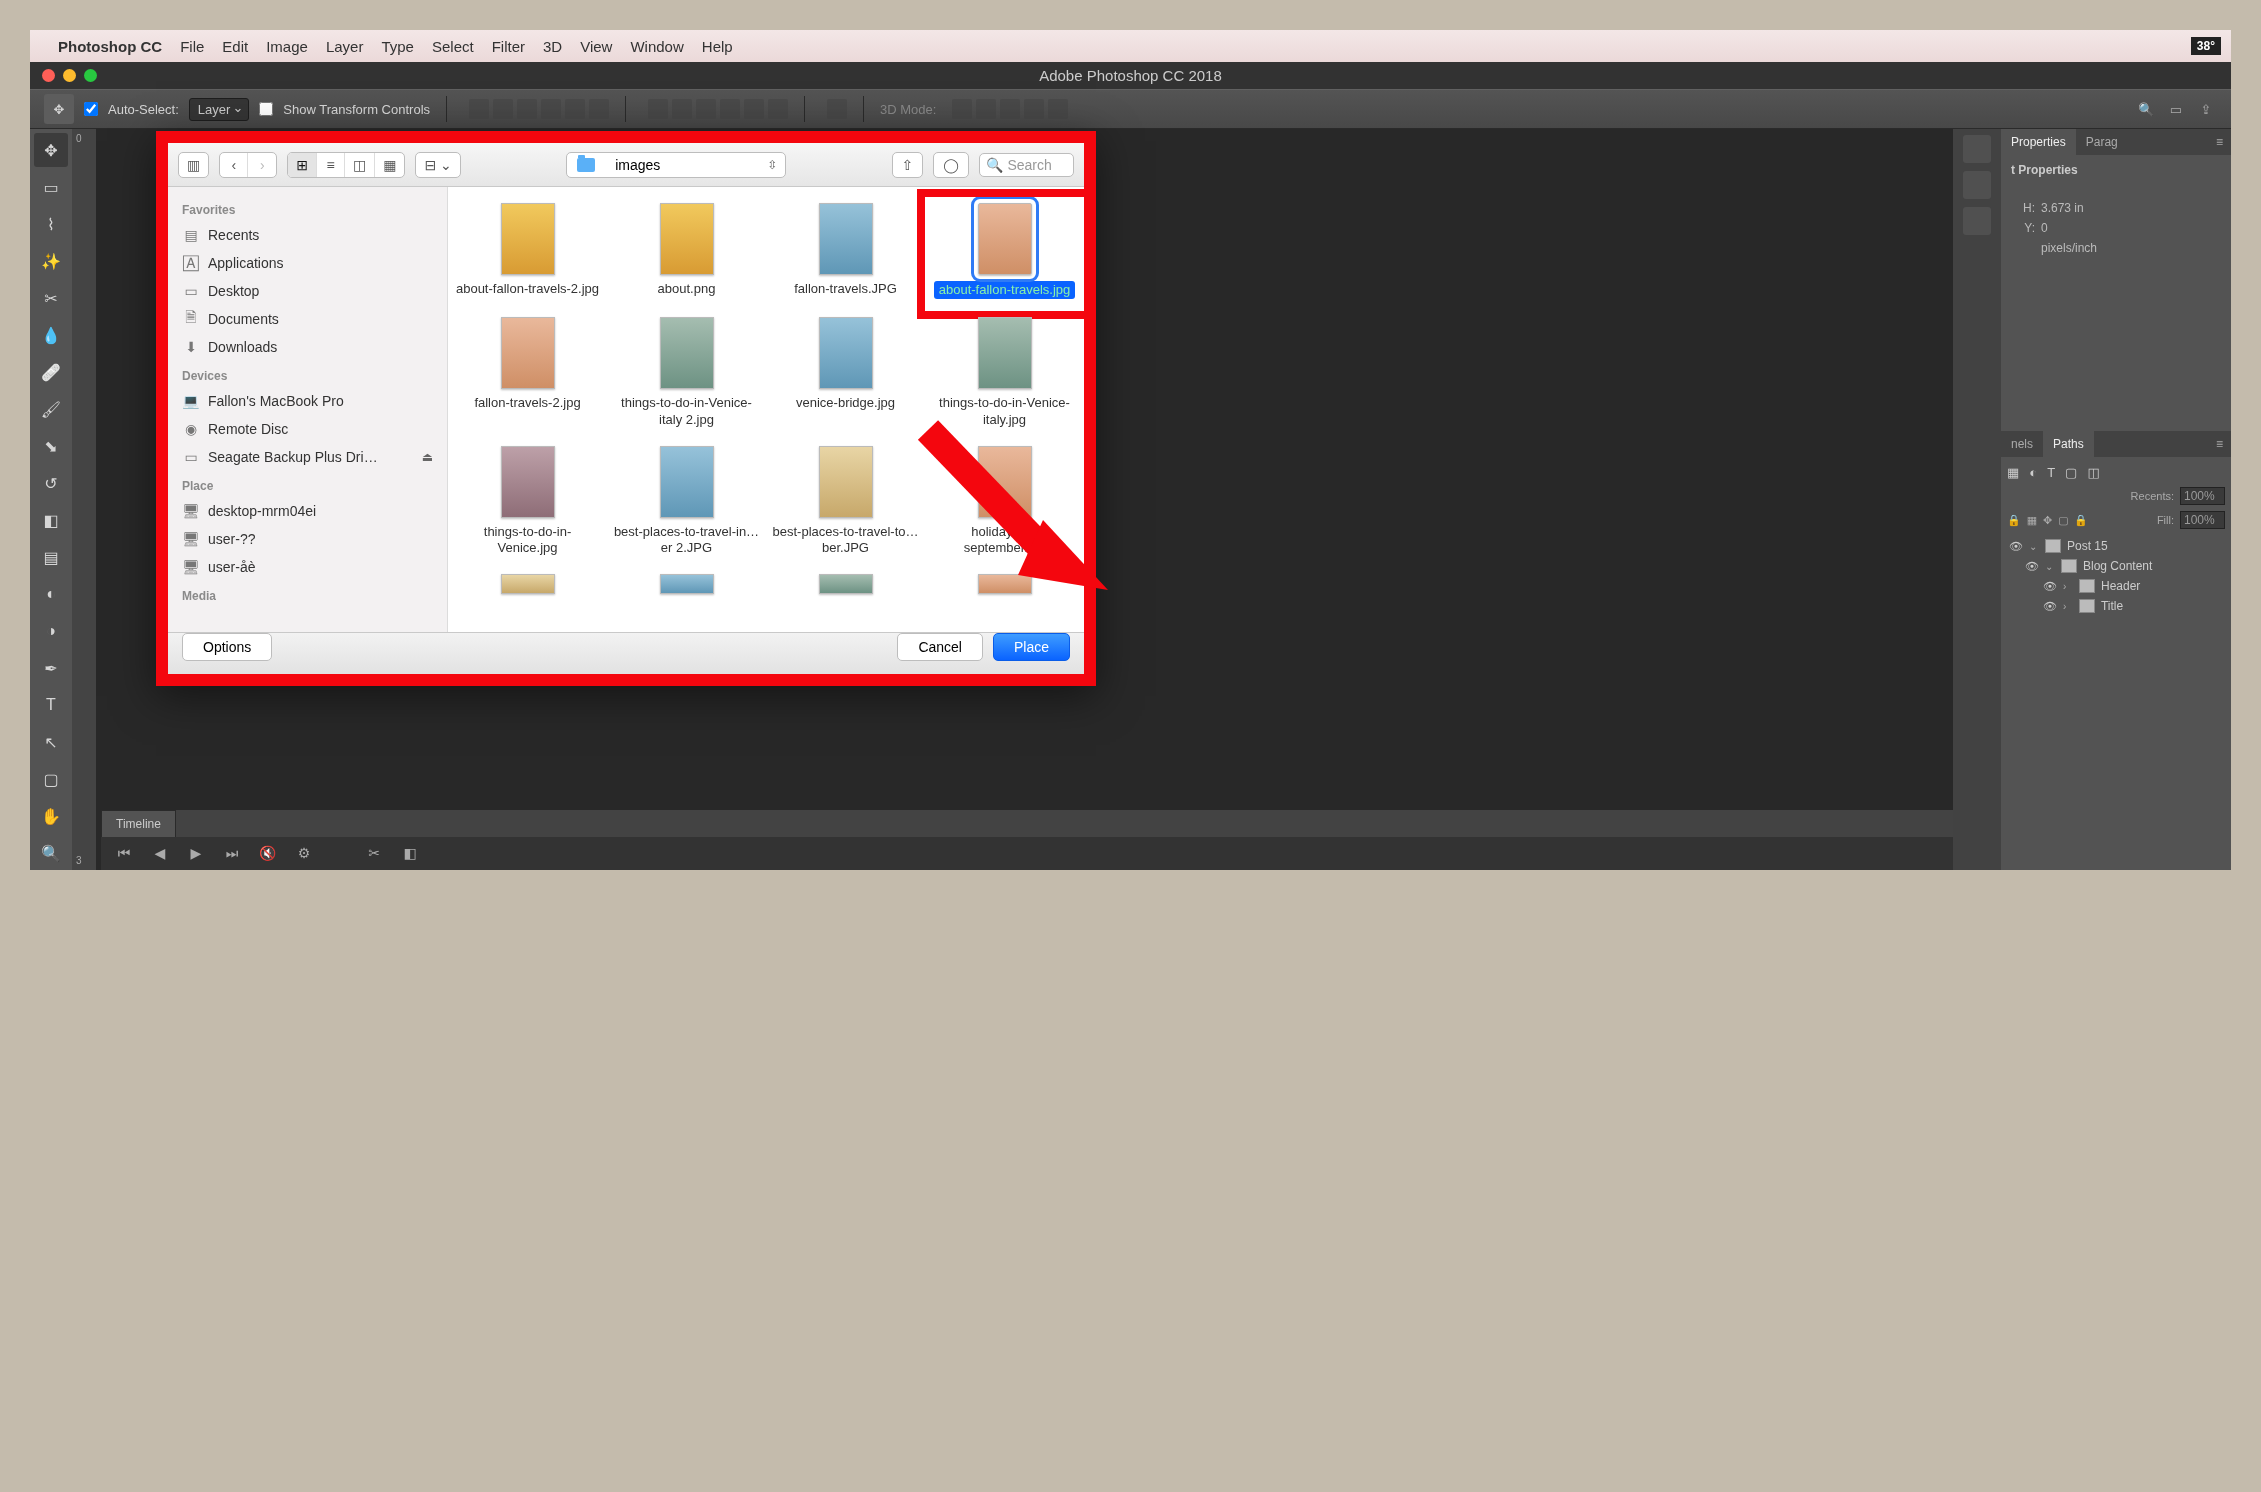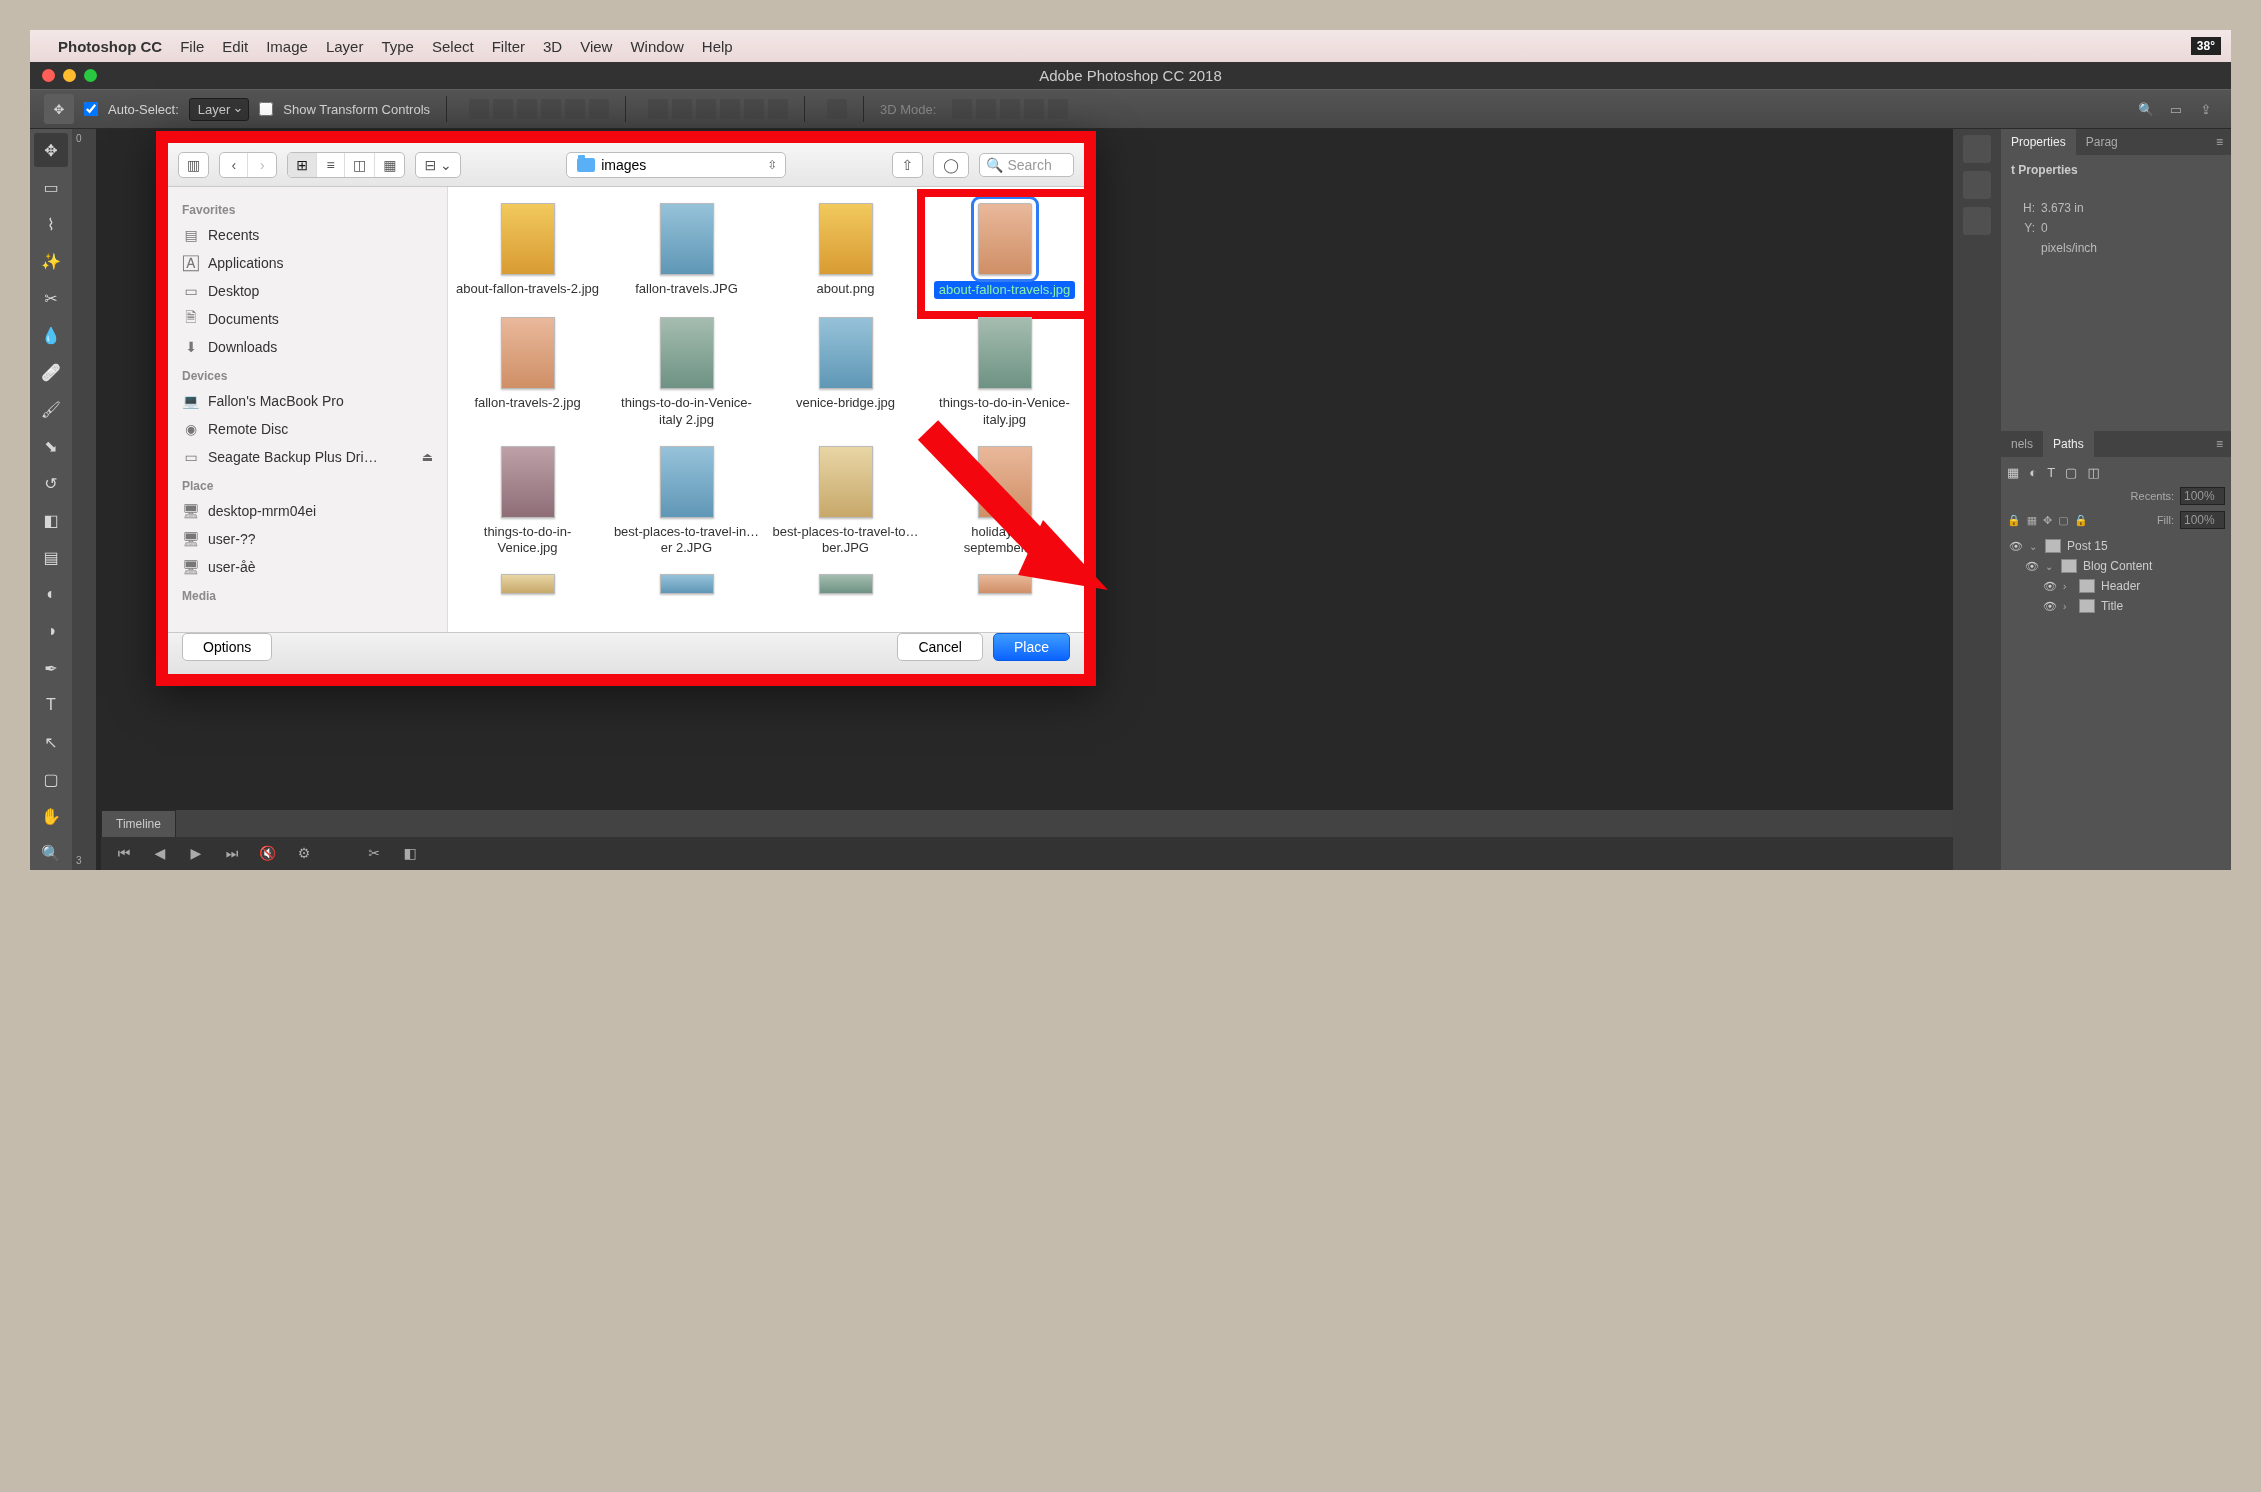--- a/index.html
+++ b/index.html
@@ -70,21 +70,21 @@
 .timeline-body span{ display:inline-flex; width:22px; justify-content:center;}
 
 
 .finder-frame{ position:absolute; left:60px; top:2px; width:940px; height:555px; border:12px solid #f4060e; background:#fff; z-index:50; box-shadow:0 10px 40px rgba(0,0,0,.5);}
 .finder-toolbar{ height:44px; background:linear-gradient(#f6f6f6,#e6e6e6); border-bottom:1px solid #c9c9c9; display:flex; align-items:center; padding:0 10px; gap:10px; font-size:14px;}
 .segbtn{ display:flex; border:1px solid #bdbdbd; border-radius:5px; overflow:hidden; background:#fff;}
 .segbtn span{ padding:4px 8px; border-right:1px solid #ddd; display:flex; align-items:center; justify-content:center; min-width:28px; color:#555;}
 .segbtn span:last-child{border-right:none;}
 .segbtn span.active{ background:#e4e4e4; color:#111;}
 .segbtn span.disabled{ color:#bbb;}
-.folder-drop{ flex:0 0 220px; background:#fff; border:1px solid #bdbdbd; border-radius:5px; padding:4px 10px; display:flex; align-items:center; gap:6px; position:relative;}
+.folder-drop{ flex:0 0 220px; background:#fff; border:1px solid #bdbdbd; border-radius:5px; padding:4px 10px; display:flex; align-items:center; gap:20px; position:relative;}
 .folder-drop .caret{position:absolute; right:8px; color:#666; font-size:12px;}
 .finder-toolbar .searchbox{ background:#fff; border:1px solid #bdbdbd; border-radius:5px; padding:3px 8px 3px 6px; color:#999; display:flex; align-items:center; gap:4px; width:95px; overflow:hidden;}
 .finder-toolbar .spacer{flex:1;}
 .tagbtn{border:1px solid #bdbdbd; border-radius:5px; background:#fff; padding:4px 9px; color:#555;}
 .folder-icn{ width:18px; height:14px; background:#5ab0f7; border-radius:2px; display:inline-block; position:relative;}
 .folder-icn::before{content:""; position:absolute; top:-3px; left:1px; width:7px; height:3px; background:#5ab0f7; border-radius:1px 1px 0 0;}
 
 .finder-split{ display:flex; height:calc(100% - 44px - 42px); }
 .finder-side{ width:280px; background:#f3f1f2; border-right:1px solid #dcdcdc; padding:8px 0; font-size:14px; overflow:hidden;}
 .side-hdr{ color:#8a8a8a; font-weight:600; font-size:12px; padding:8px 14px 4px; }
@@ -310,22 +310,22 @@
                 <span class="icn">🖥</span>
                 <span>user-åè</span>
               </div>
 
             <div class="side-hdr">Media</div>
           </div>
 
           <div class="finder-grid-wrap">
             <div class="finder-grid" id="file-grid">
                 <div class="fitem"><div class="thumb t1"></div><span class="fname">about-<wbr>fallon-<wbr>travels-<wbr>2.jpg</span></div>
+                <div class="fitem"><div class="thumb t1"></div><span class="fname">about.png</span></div>
                 <div class="fitem"><div class="thumb t3"></div><span class="fname">fallon-<wbr>travels.JPG</span></div>
-                <div class="fitem"><div class="thumb t1"></div><span class="fname">about.png</span></div>
                 <div class="fitem selected hilite"><div class="thumb t4"></div><span class="fname">about-<wbr>fallon-<wbr>travels.jpg</span></div>
                 <div class="fitem"><div class="thumb t4"></div><span class="fname">fallon-<wbr>travels-<wbr>2.jpg</span></div>
                 <div class="fitem"><div class="thumb t5"></div><span class="fname">things-<wbr>to-<wbr>do-<wbr>in-<wbr>Venice-<wbr>italy 2.jpg</span></div>
                 <div class="fitem"><div class="thumb t3"></div><span class="fname">venice-<wbr>bridge.jpg</span></div>
                 <div class="fitem"><div class="thumb t5"></div><span class="fname">things-<wbr>to-<wbr>do-<wbr>in-<wbr>Venice-<wbr>italy.jpg</span></div>
                 <div class="fitem"><div class="thumb t6"></div><span class="fname">things-<wbr>to-<wbr>do-<wbr>in-<wbr>Venice.jpg</span></div>
                 <div class="fitem"><div class="thumb t3"></div><span class="fname">best-<wbr>places-<wbr>to-<wbr>travel-<wbr>in…er 2.JPG</span></div>
                 <div class="fitem"><div class="thumb t2"></div><span class="fname">best-<wbr>places-<wbr>to-<wbr>travel-<wbr>to…ber.JPG</span></div>
                 <div class="fitem"><div class="thumb t4"></div><span class="fname">holidays-<wbr>in-<wbr>september.jpg</span></div>
                 <div class="fitem">

